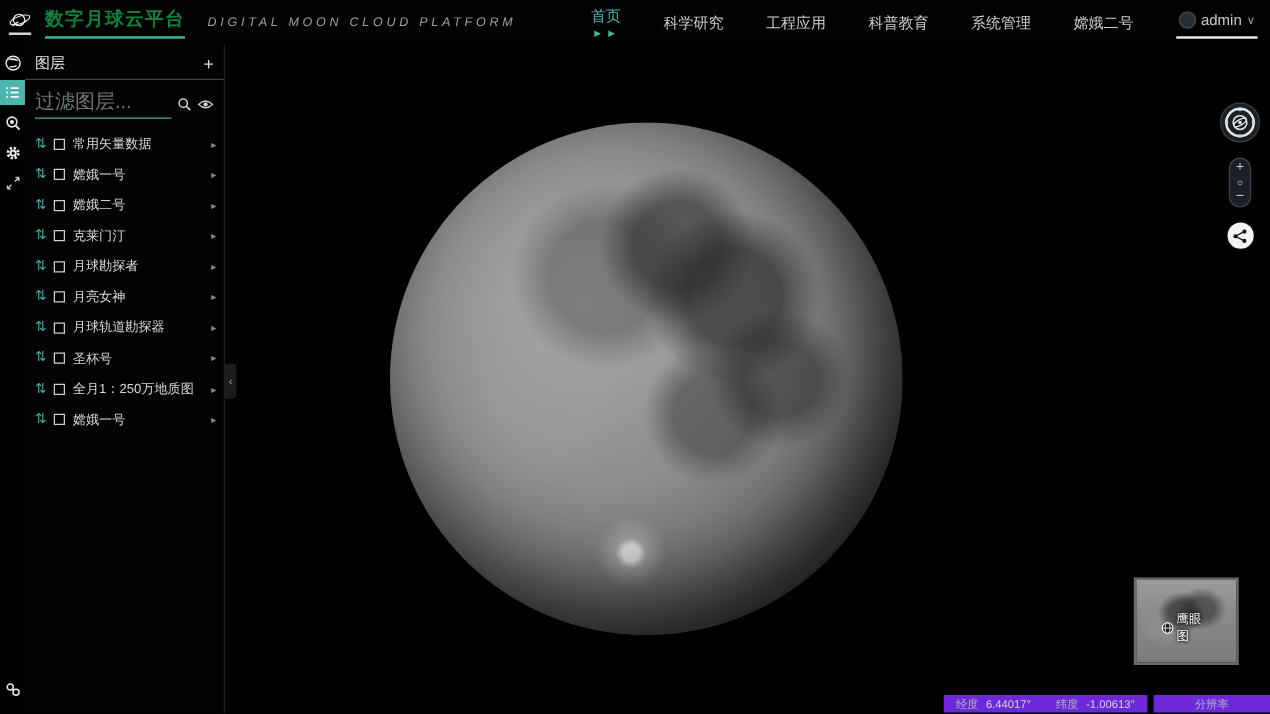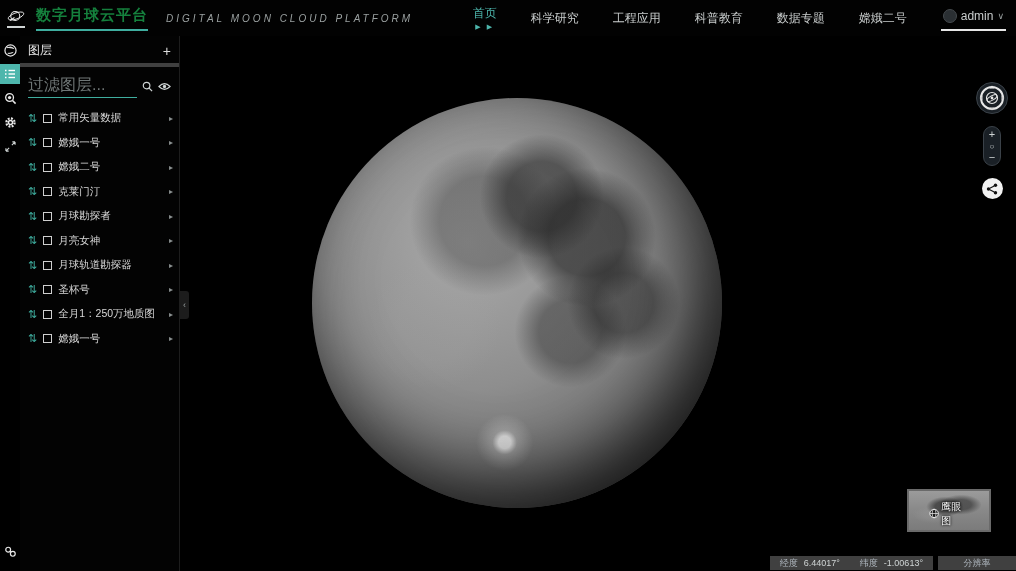--- a/index.html
+++ b/index.html
@@ -38,21 +38,21 @@
     display:flex; flex-direction:column; align-items:center; z-index:20;
   }
   .rail-btn { width:20px; height:20px; display:flex; align-items:center; justify-content:center; margin-top:4px; cursor:pointer; }
   .rail-btn.active { background:#4db6ac; }
   .rail-bottom { margin-top:auto; margin-bottom:10px; }
   
   .panel {
     position:absolute; top:36px; left:20px; bottom:0; width:160px;
     background:#030303; border-right:1px solid #1d1d1d; z-index:20;
   }
-  .panel-head { display:flex; align-items:center; justify-content:space-between; padding:6px 8px 4px 8px; border-bottom:4px solid #404040; }
+  .panel-head { display:flex; align-items:center; justify-content:space-between; padding:6px 8px 4px 8px; border-bottom:1px solid #404040; }
   .panel-title { font-size:12px; color:#e8e8e8; }
   .add-btn { font-size:14px; color:#dcdcdc; cursor:pointer; line-height:1; }
   .filter-row { display:flex; align-items:center; padding:7px 8px 2px 8px; gap:5px; }
   .filter-input {
     flex:1; background:transparent; border:none; border-bottom:1px solid #3fae9f;
     color:#cfd4d4; font-size:16px; padding:2px 0 3px 0; outline:none; min-width:0;
     font-family:"Liberation Sans", sans-serif;
   }
   .filter-input::placeholder { color:#6f7676; }
   .layer-list { margin-top:6px; }
@@ -94,41 +94,41 @@
     display:flex; flex-direction:column; align-items:center; justify-content:space-between; padding:2px 0;
   }
   .zoom-pill .zbtn { color:#cfd4d4; font-size:11px; line-height:1; cursor:pointer; }
   .zoom-pill .zreset { color:#cfd4d4; font-size:8px; cursor:pointer; }
   .share-btn {
     margin-top:12px; width:21px; height:21px; border-radius:50%; background:#f2f2f2;
     display:flex; align-items:center; justify-content:center; cursor:pointer;
   }
   
   .minimap {
-    position:absolute; right:25px; bottom:39px; width:84px; height:43px;
+    position:absolute; right:25px; bottom:39px; width:84px; height:70px;
     border:2px solid #6a6a6a; background:
       radial-gradient(ellipse at 45% 40%, rgba(40,40,40,.65) 0 16%, transparent 30%),
       radial-gradient(ellipse at 65% 35%, rgba(45,45,45,.6) 0 14%, transparent 28%),
       radial-gradient(ellipse at 30% 60%, rgba(150,150,150,.4) 0 12%, transparent 26%),
       linear-gradient(180deg, #9b9b9b 0%, #8a8a8a 45%, #7b7b7b 100%);
     z-index:25; cursor:pointer;
   }
   .minimap-label {
     position:absolute; left:50%; top:58%; transform:translate(-50%,-50%);
     display:flex; align-items:center; gap:2px; color:#fff; font-size:10px;
     text-shadow:0 0 3px #000, 0 0 2px #000;
   }
   
   .statusbar { position:absolute; right:0; bottom:1px; display:flex; gap:5px; z-index:25; }
   .status-box {
-    background:#404040; height:14px; display:flex; align-items:center; gap:6px;
+    background:#6d28d9; height:14px; display:flex; align-items:center; gap:6px;
     padding:0 10px; font-size:9px; color:#cfd4d4;
   }
   .status-box .lbl { color:#aeb6be; }
-  .res-box { width:78px; justify-content:center; }
+  .res-box { width:93px; justify-content:center; }
   svg { display:block; }
 </style>
 </head>
 <body>
 
 <div class="app">
 
   <div class="header">
     <div class="logo-wrap">
       <svg width="18" height="16" viewBox="0 0 24 20">
@@ -142,21 +142,21 @@
     <div class="title-en">DIGITAL MOON CLOUD PLATFORM</div>
 
     <div class="nav">
       <div class="nav-item active">
         <span>首页</span>
         <div class="active-marks">▶ ▶</div>
       </div>
       <div class="nav-item">科学研究</div>
       <div class="nav-item">工程应用</div>
       <div class="nav-item">科普教育</div>
-      <div class="nav-item">数据专题</div>
+      <div class="nav-item">系统管理</div>
       <div class="nav-item">嫦娥二号</div>
       <div class="user-chunk">
         <div class="avatar"></div>
         <span class="user-name">admin</span>
         <span class="chev-down">∨</span>
       </div>
     </div>
   </div>
 
   <div class="rail">

